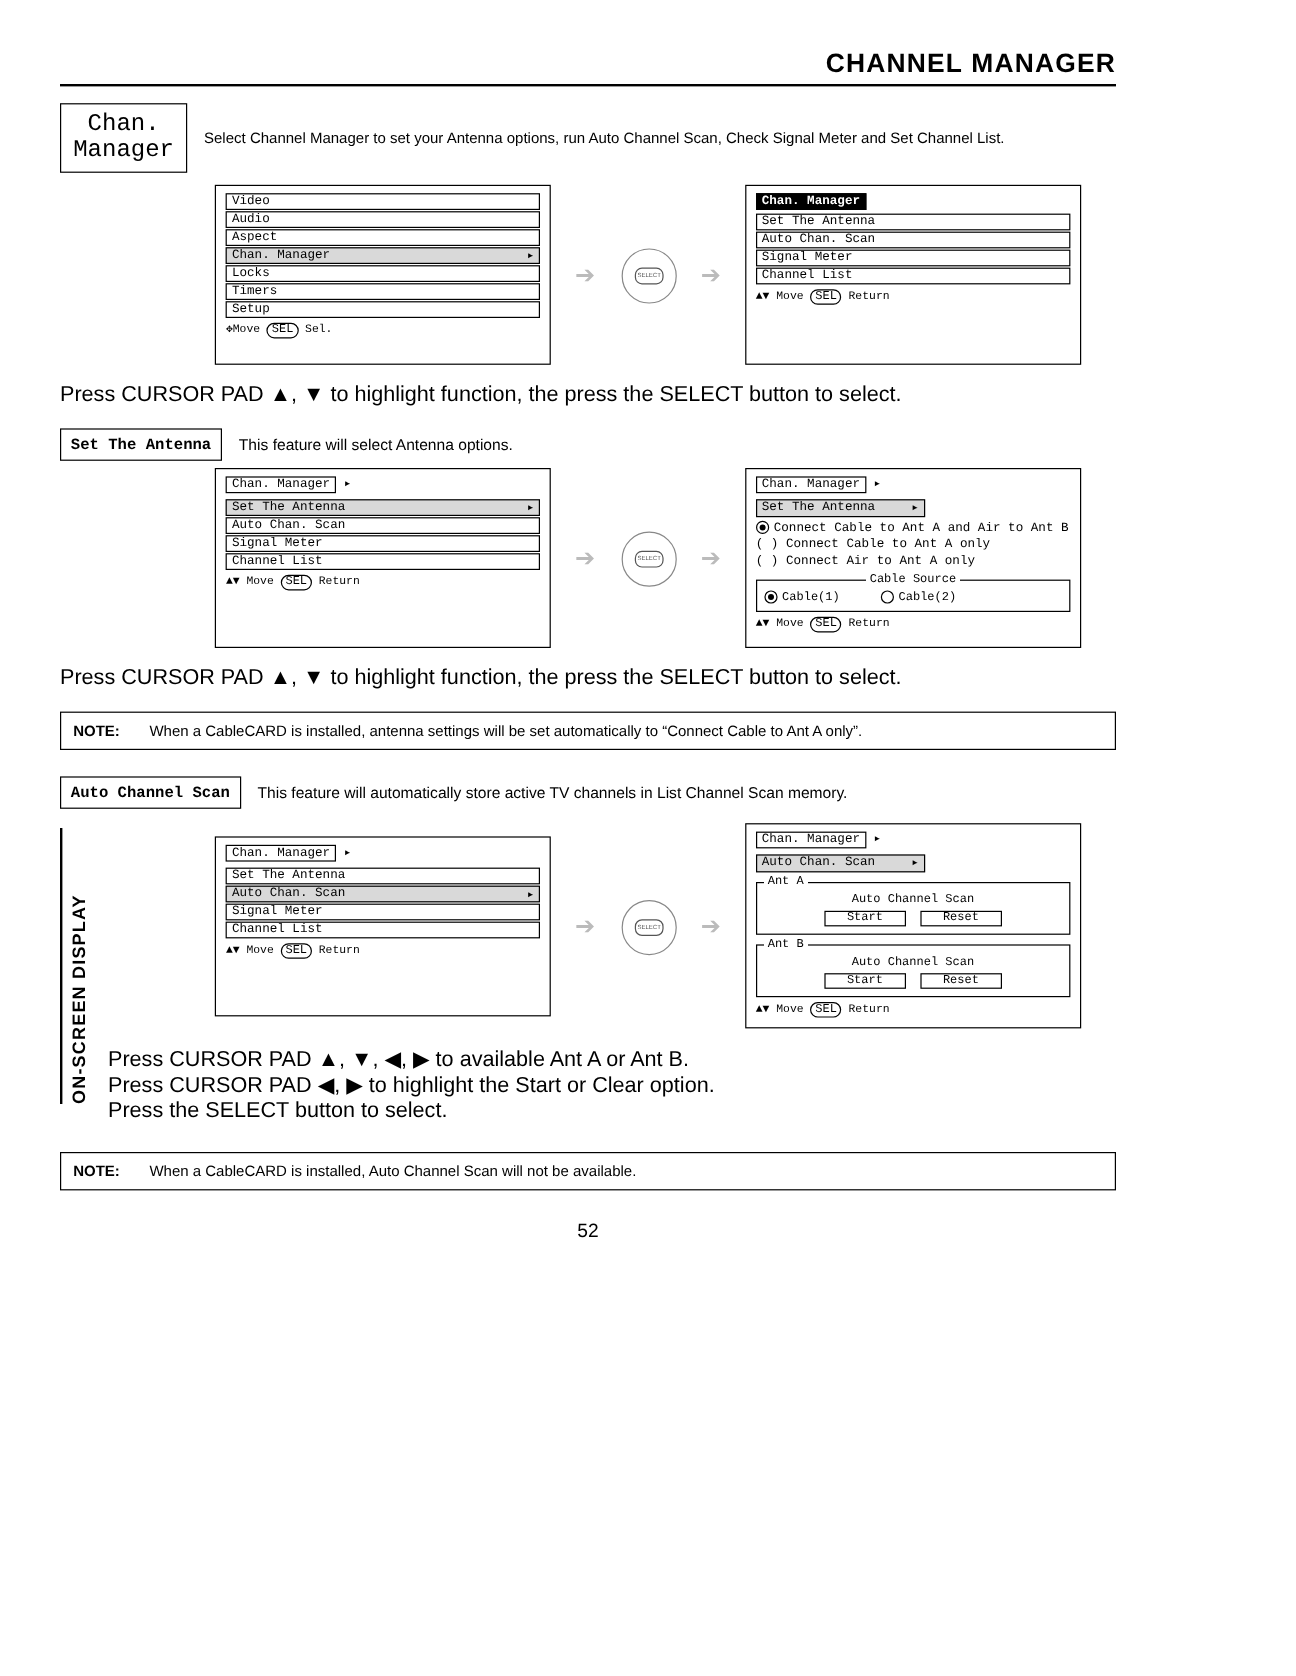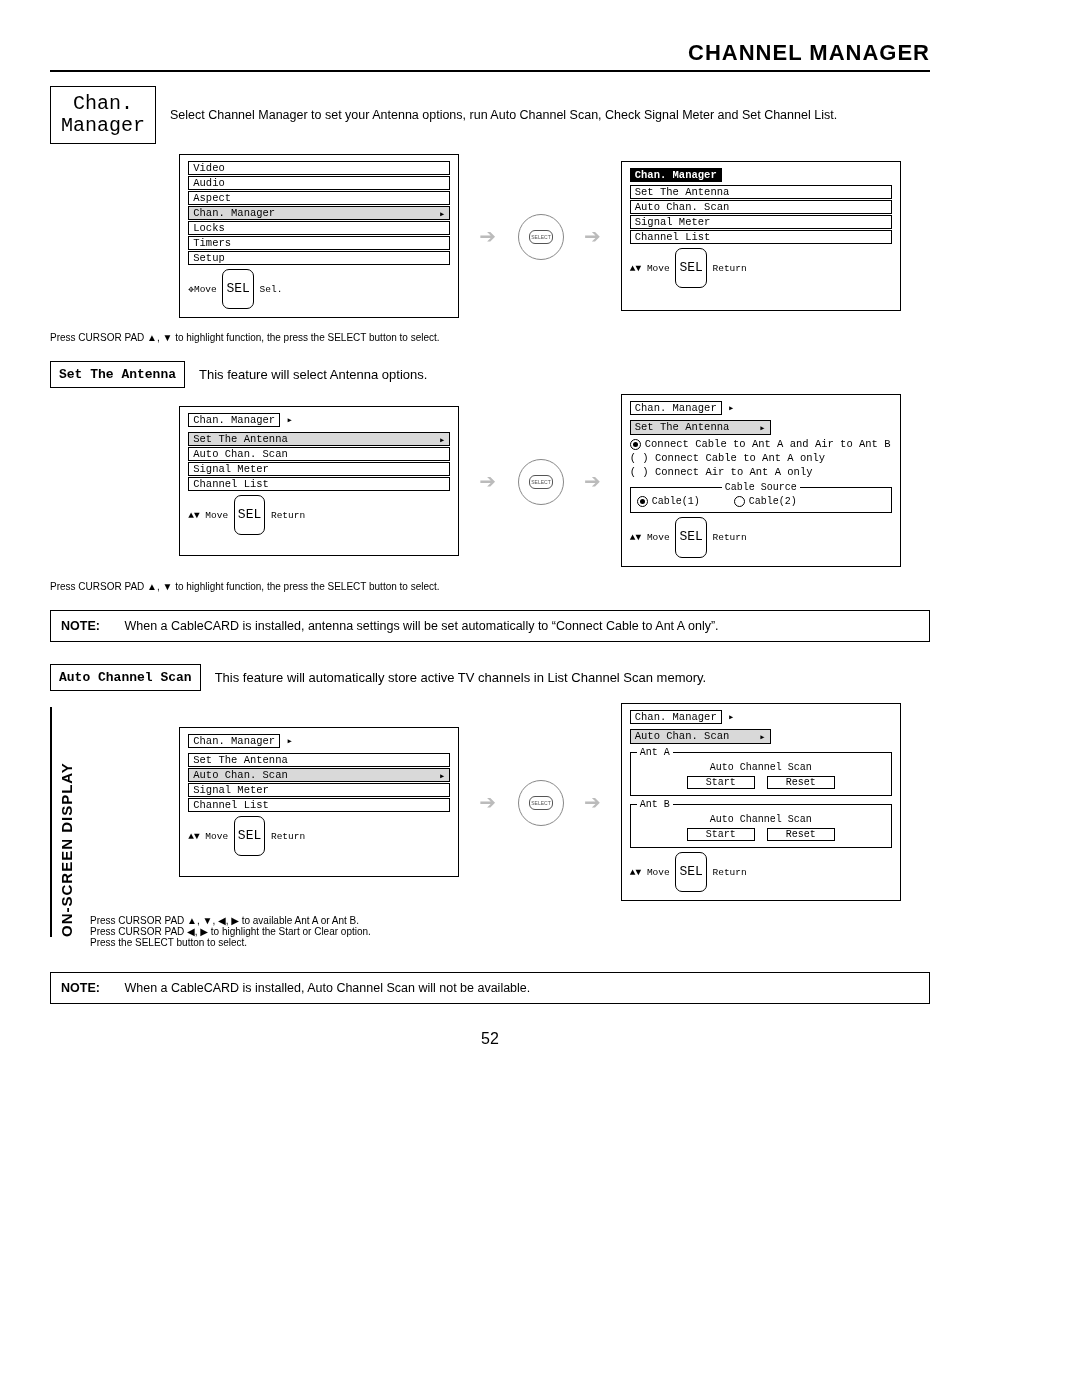--- a/index.html
+++ b/index.html
@@ -63,28 +63,28 @@
   .menu-list { list-style: none; margin: 0; padding: 0; }
   .menu-list li {
     border: 1px solid #000;
     padding: 0 4px;
     margin-bottom: 1px;
     background: #fff;
   }
   .menu-list li.hl { background: #d9d9d9; }
   .menu-list li .plus { float: right; }
   .footer-hint { font-size: 9.5px; margin-top: 4px; }
-  .footer-hint .pill { border:1px solid #000; border-radius:7px; padding:12px 3px; font-size:13px; display:inline-block; line-height:1.1; }
+  .footer-hint .pill { border:1px solid #000; border-radius:7px; padding:0 3px; font-size:10px; display:inline-block; line-height:1.1; }
   .select-pad {
     width: 48px; height: 48px; position: relative; flex: 0 0 auto;
   }
   .select-pad .ring { width:44px; height:44px; border:1px solid #888; border-radius:50%; position:absolute; left:2px; top:2px;}
   .select-pad .inner { width:22px; height:12px; border:1px solid #555; border-radius:6px; position:absolute; left:13px; top:18px; font-size:5px; text-align:center; line-height:12px; color:#555;}
   .arrow { font-size:20px; color:#bbb; flex:0 0 auto;}
-  .instr { font-size:10px; margin: 8px 0 18px 0; }
+  .instr { font-size:18px; margin: 8px 0 18px 0; }
   .sub-row { display:flex; align-items:center; gap:14px; margin-bottom:6px;}
   .sub-box {
     border:1px solid #000;
     font-family:"Courier New", monospace;
     font-weight:bold;
     padding:5px 8px;
     font-size:13px;
     white-space:nowrap;
   }
   .note-box {

